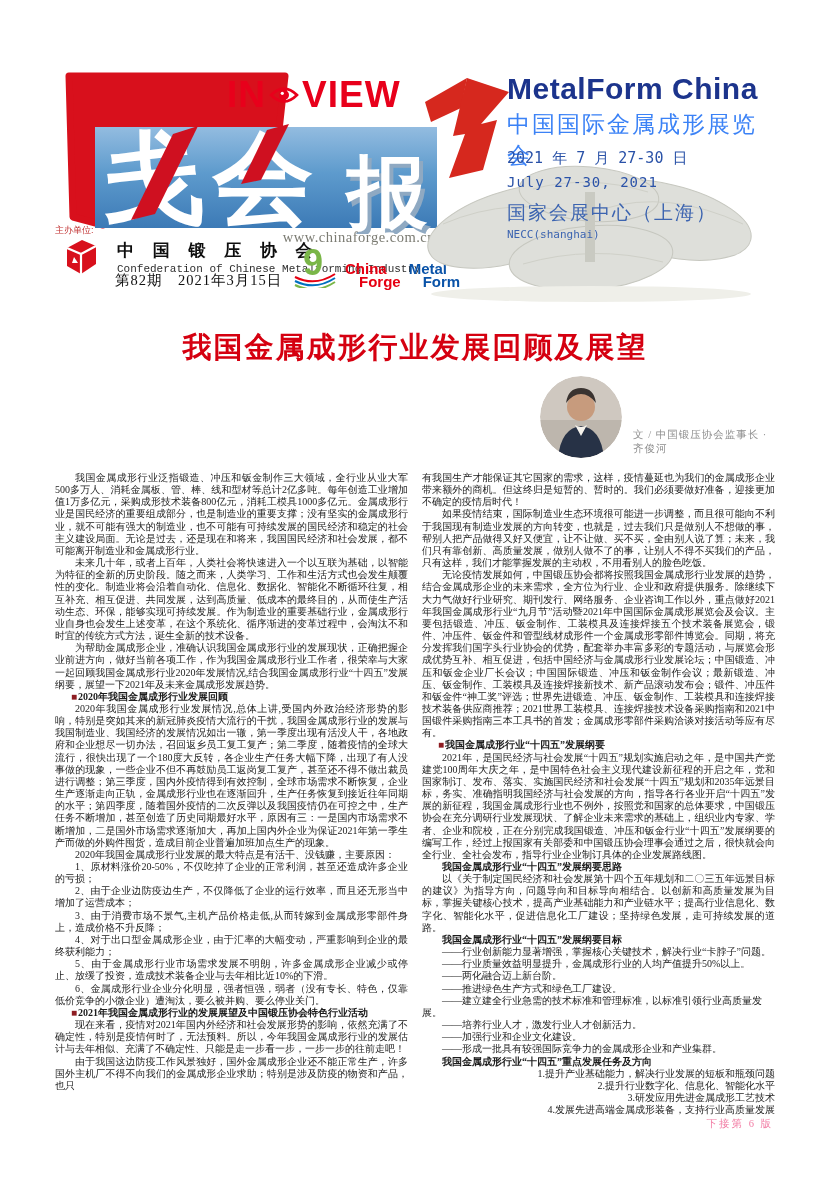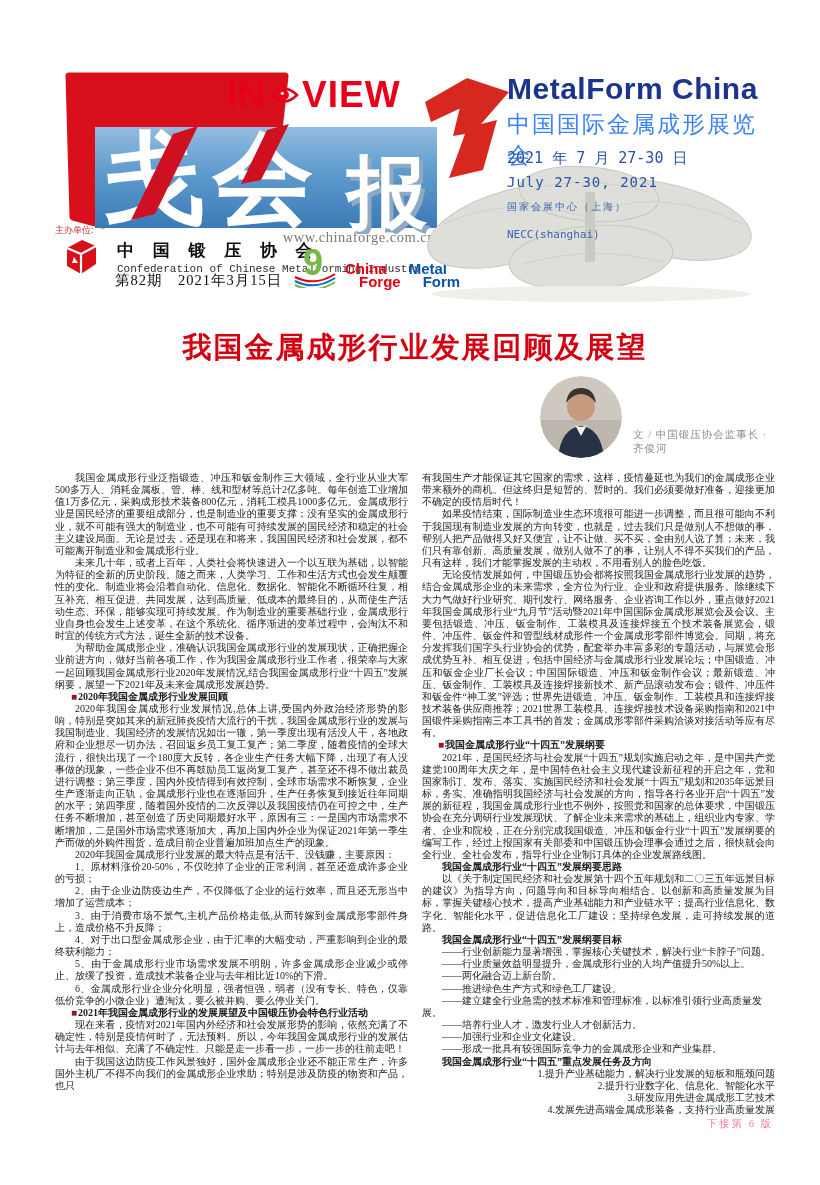--- a/index.html
+++ b/index.html
@@ -27,21 +27,21 @@
   
   .ribbon-svg{position:absolute;left:366px;top:0;}
   .ev-title-en{position:absolute;left:452px;top:0;font-family:"Liberation Sans",sans-serif;
                font-weight:bold;font-size:30px;color:#1c348c;letter-spacing:.5px;}
   .ev-title-cn{position:absolute;left:452px;top:37px;font-size:23px;color:#3b82f6;letter-spacing:2px;}
   .building-svg{position:absolute;left:358px;top:82px;z-index:0;}
   .ev-date-cn{position:absolute;left:452px;top:77px;font-family:"DejaVu Sans Mono",monospace;
               font-size:15px;color:#2a52a8;z-index:1;}
   .ev-date-en{position:absolute;left:452px;top:102px;font-family:"DejaVu Sans Mono",monospace;
               font-size:14px;color:#2a52a8;letter-spacing:1px;z-index:1;}
-  .ev-venue-cn{position:absolute;left:452px;top:128px;font-size:10px;color:#3c64b0;letter-spacing:2px;z-index:1;}
+  .ev-venue-cn{position:absolute;left:452px;top:128px;font-size:19px;color:#3c64b0;letter-spacing:2px;z-index:1;}
   .ev-venue-en{position:absolute;left:452px;top:156px;font-family:"DejaVu Sans Mono",monospace;
                font-size:11px;color:#3c64b0;z-index:1;}
   
   .main{position:absolute;left:55px;top:304px;width:720px;}
   .art-title{margin:24px 0 0;text-align:center;font-size:29px;font-weight:bold;
              color:#d50010;letter-spacing:2px;}
   .byline-row{position:relative;height:96px;margin-top:6px;}
   .avatar{position:absolute;left:485px;top:2px;width:82px;height:82px;border-radius:50%;overflow:hidden;}
   .byline{position:absolute;left:578px;top:54px;font-size:10.5px;color:#8e8e8e;letter-spacing:1px;}
   .cols{display:flex;gap:14px;margin-top:2px;}

